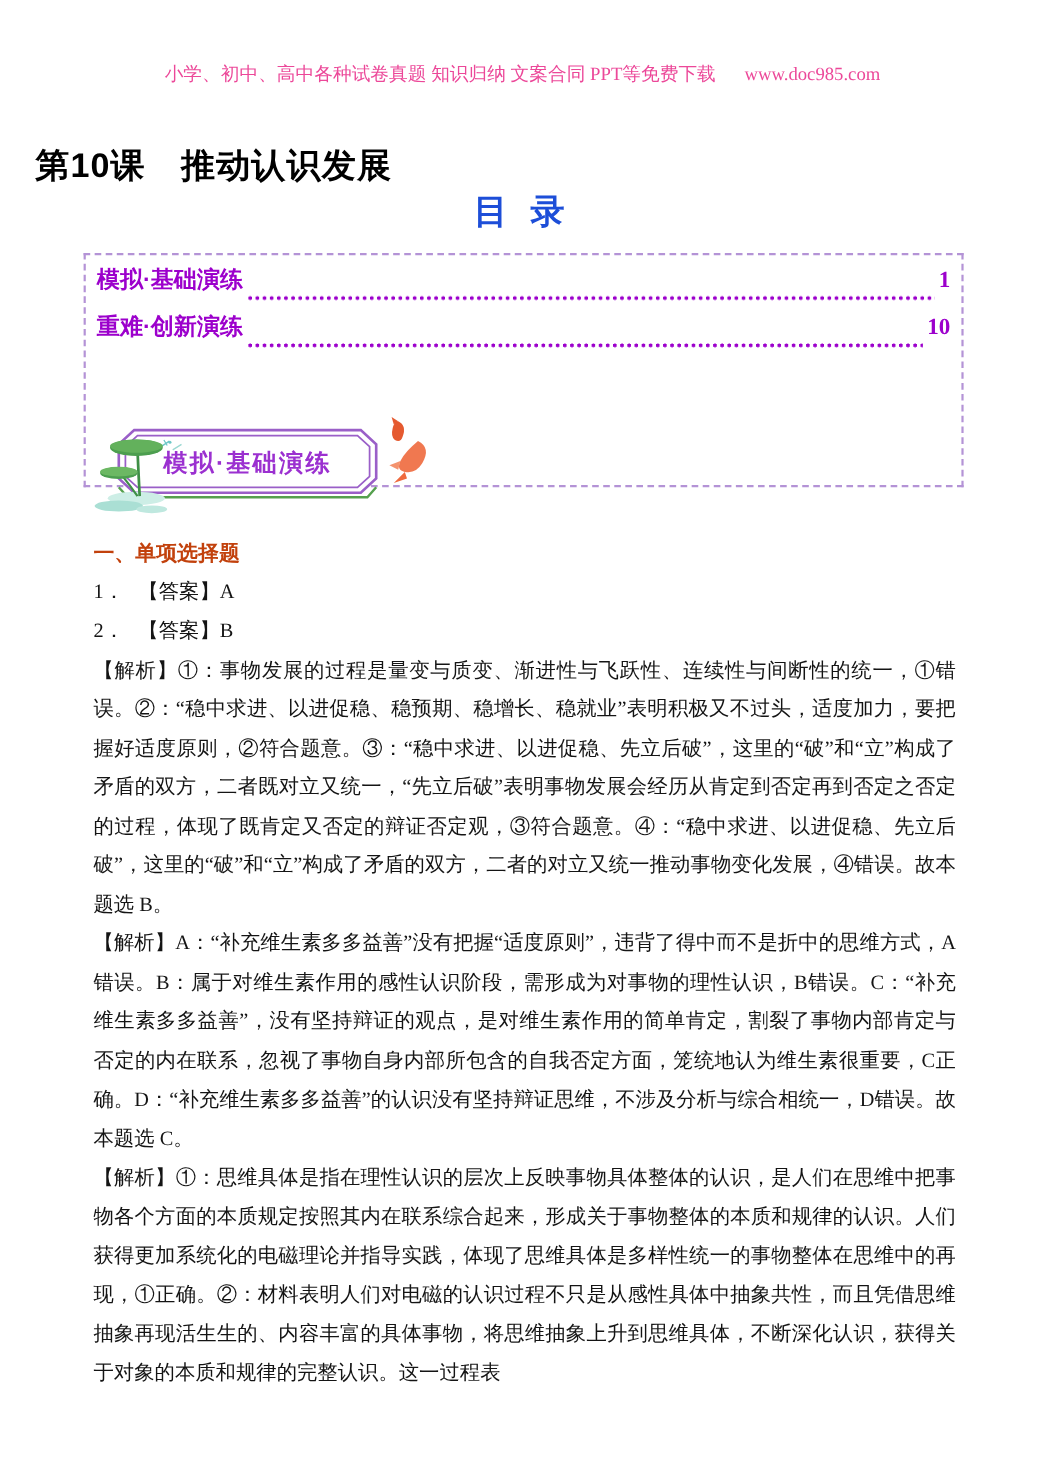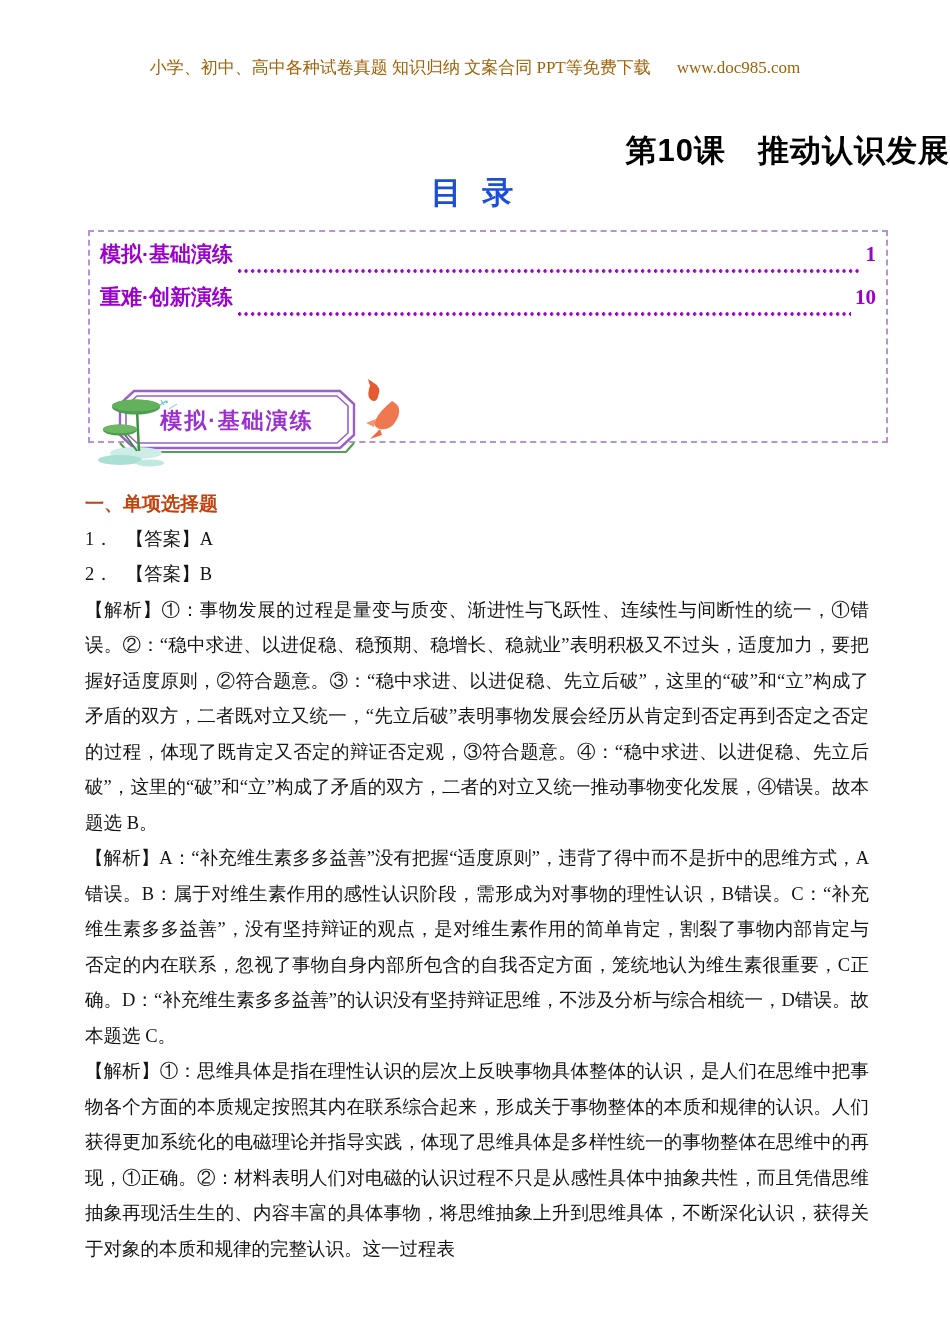--- a/index.html
+++ b/index.html
@@ -7,40 +7,40 @@
   body {
     width: 950px; height: 1344px;
     font-family: "Liberation Serif", "DejaVu Serif", serif;
     color: #111; overflow: hidden; position: relative;
   }
   .page { width: 950px; height: 1344px; position: relative; }
 
   
   .page-header {
     position: absolute; top: 56px; left: 0; width: 100%;
-    text-align: center; font-size: 17px; color: #a16207;
+    text-align: center; font-size: 17px; color: #ec4899;
     font-family: "Liberation Serif", serif;
   }
   .page-header .site { margin-left: 26px; }
 
   
   .doc-title {
     position: absolute; top: 130px; left: 0; width: 100%;
-    text-align: right; font-size: 31px; font-weight: bold; color: #000;
-    font-family: "Liberation Sans", sans-serif; letter-spacing: 1px;
+    text-align: left; font-size: 31px; font-weight: bold; color: #000;
+    font-family: "Liberation Sans", sans-serif; letter-spacing: 1px; padding-left: 32px;
   }
   .toc-title {
     position: absolute; top: 172px; left: 0; width: 100%;
     text-align: center; font-size: 31px; font-weight: bold; color: #1d4ed8;
     font-family: "Liberation Sans", sans-serif; letter-spacing: 6px;
   }
 
   
   .toc-box {
-    position: absolute; top: 230px; left: 88px; width: 800px; height: 213px;
+    position: absolute; top: 230px; left: 76px; width: 800px; height: 213px;
     border: 2px dashed #b493d6;
     padding: 8px 10px 0 10px;
   }
   .toc-row {
     display: flex; align-items: baseline;
     height: 43px; cursor: pointer;
   }
   .toc-label {
     font-family: "Liberation Sans", sans-serif;
     font-weight: bold; font-size: 21px; color: #9c00cc; white-space: nowrap;

